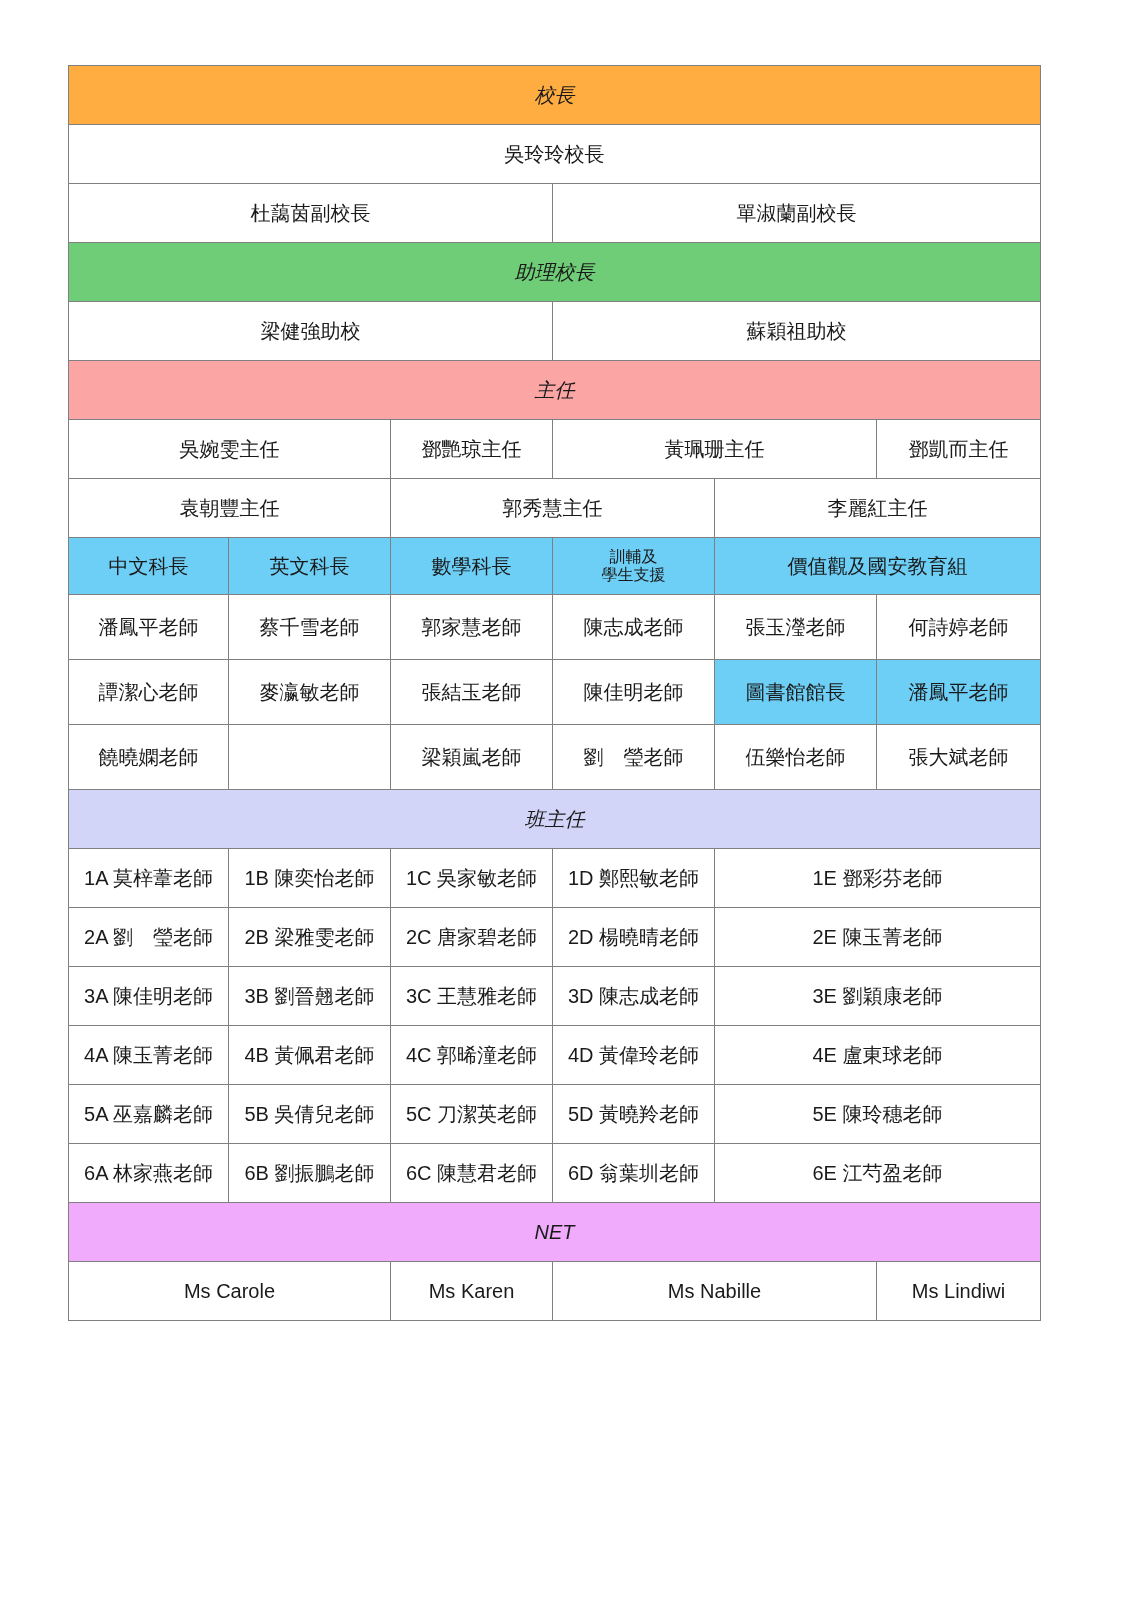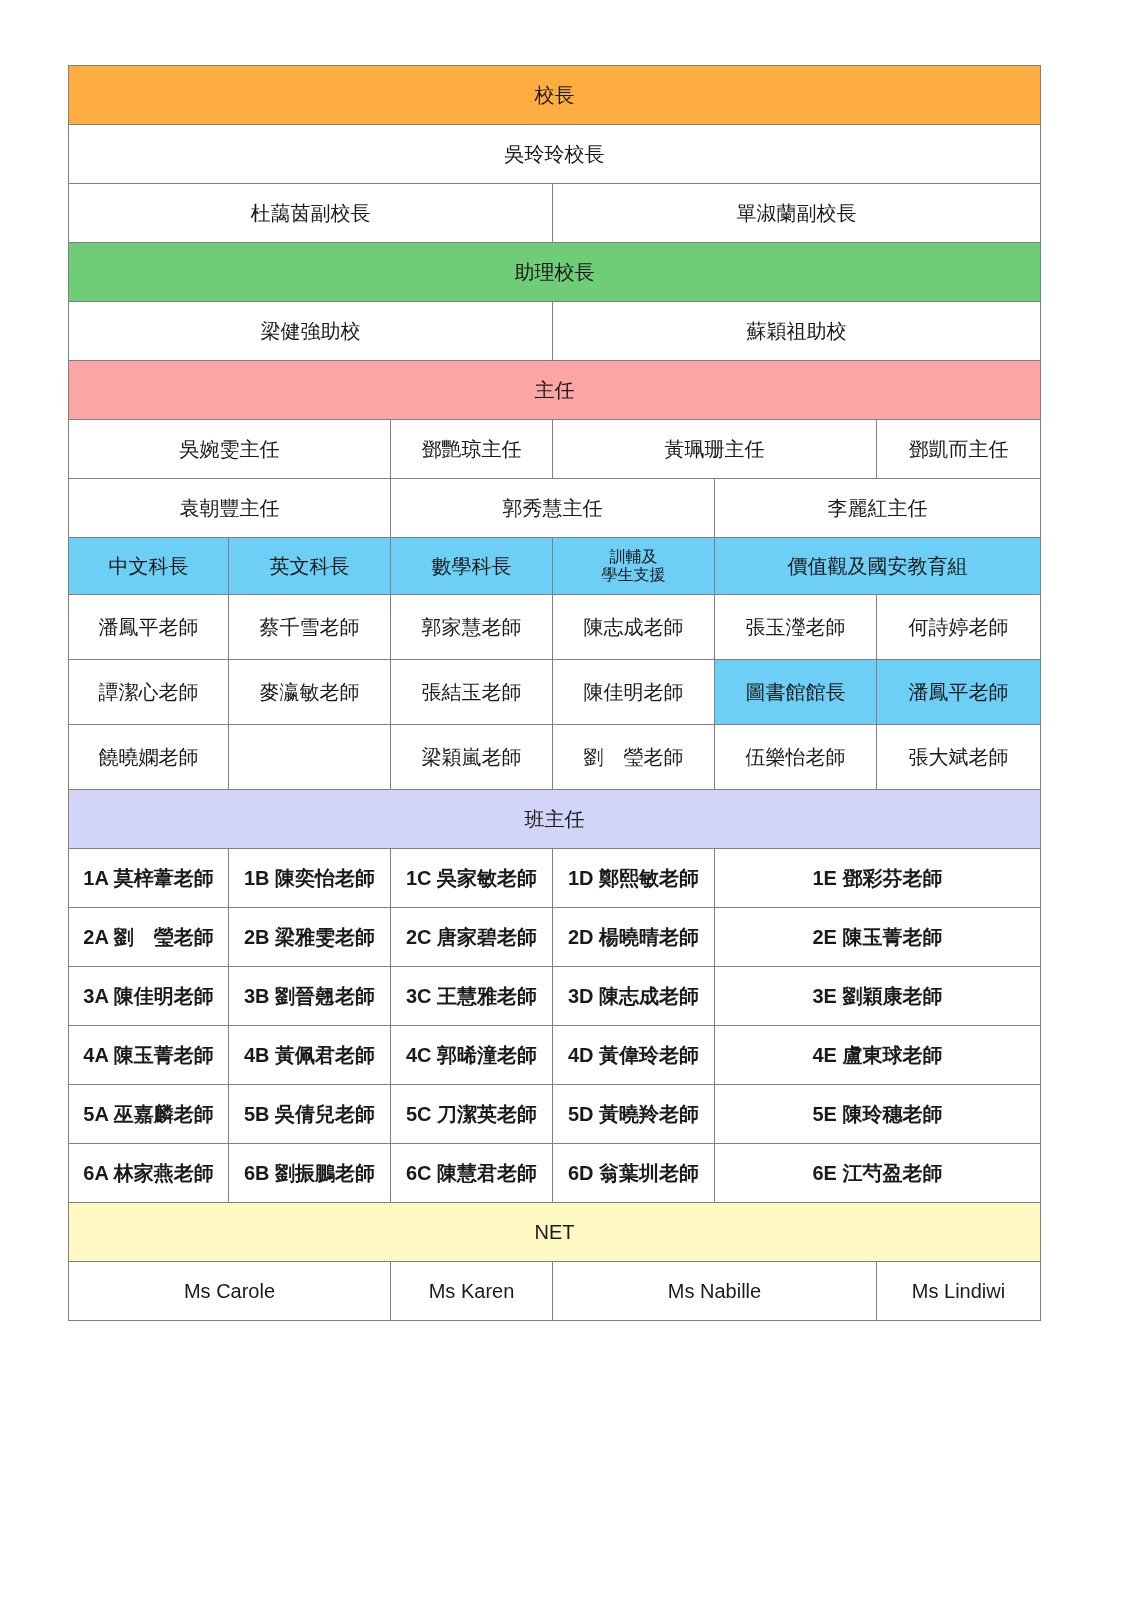--- a/index.html
+++ b/index.html
@@ -32,27 +32,28 @@
     font-size: 20px;
     line-height: 1.25;
     padding: 0 2px;
     white-space: nowrap;
     overflow: hidden;
   }
   
   td.band {
     height: 58px;
     font-size: 21px;
+    font-style: italic;
   }
   td.band-orange  { background: #FFAD41; }
   td.band-yellow  { background: #FBFBA8; }
   td.band-green   { background: #6ECD76; }
   td.band-salmon  { background: #fca5a5; }
   td.band-lav     { background: #D3D5F8; }
-  td.band-pink    { background: #fef9c3; }
+  td.band-pink    { background: #f0abfc; }
 
   
   td.name {
     height: 58px;
   }
   
   td.blue {
     background: #6DCFF6;
     height: 56px;
   }
@@ -66,21 +67,20 @@
     height: 64px;
   }
   td.teacher.blue {
     height: 64px;
   }
   td.cls {
     height: 58px;
     text-align: left;
     padding-left: 14px;
     font-size: 20px;
-    font-weight: bold;
   }
   td.net-name {
     height: 58px;
     font-size: 20px;
     margin-top: 38px;
   }
   td.empty { }
 </style>
 </head>
 <body>

